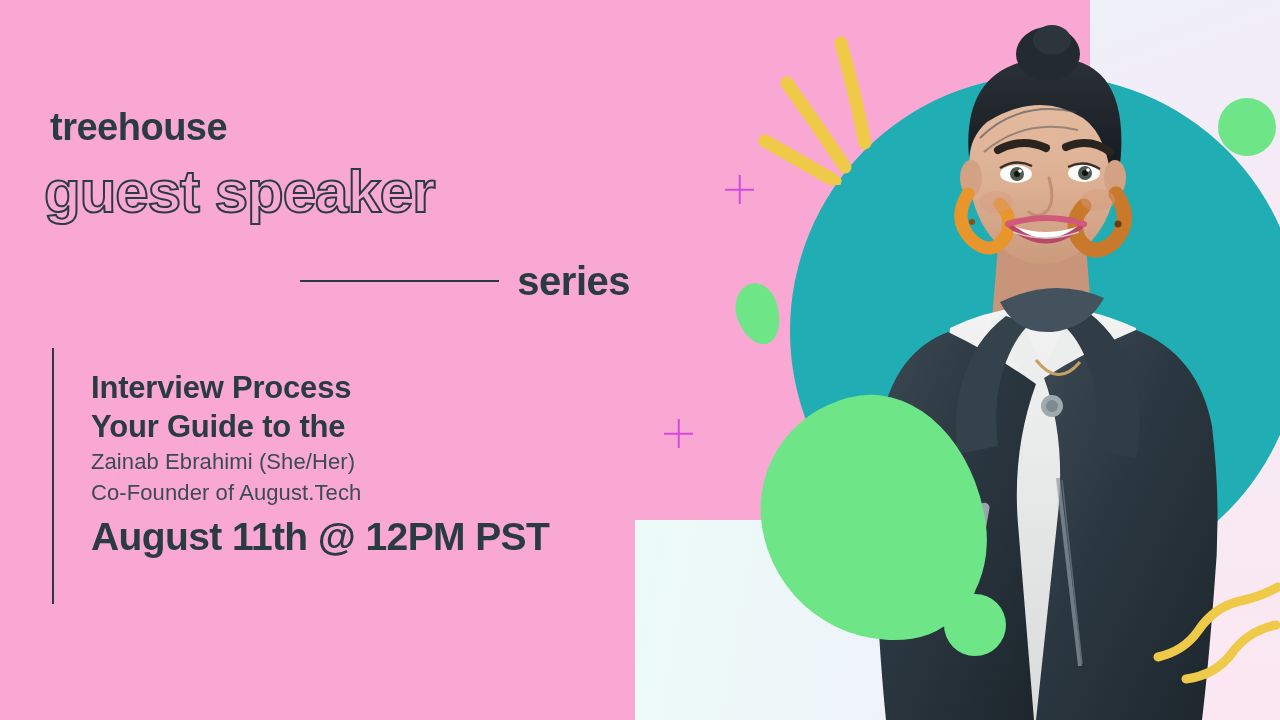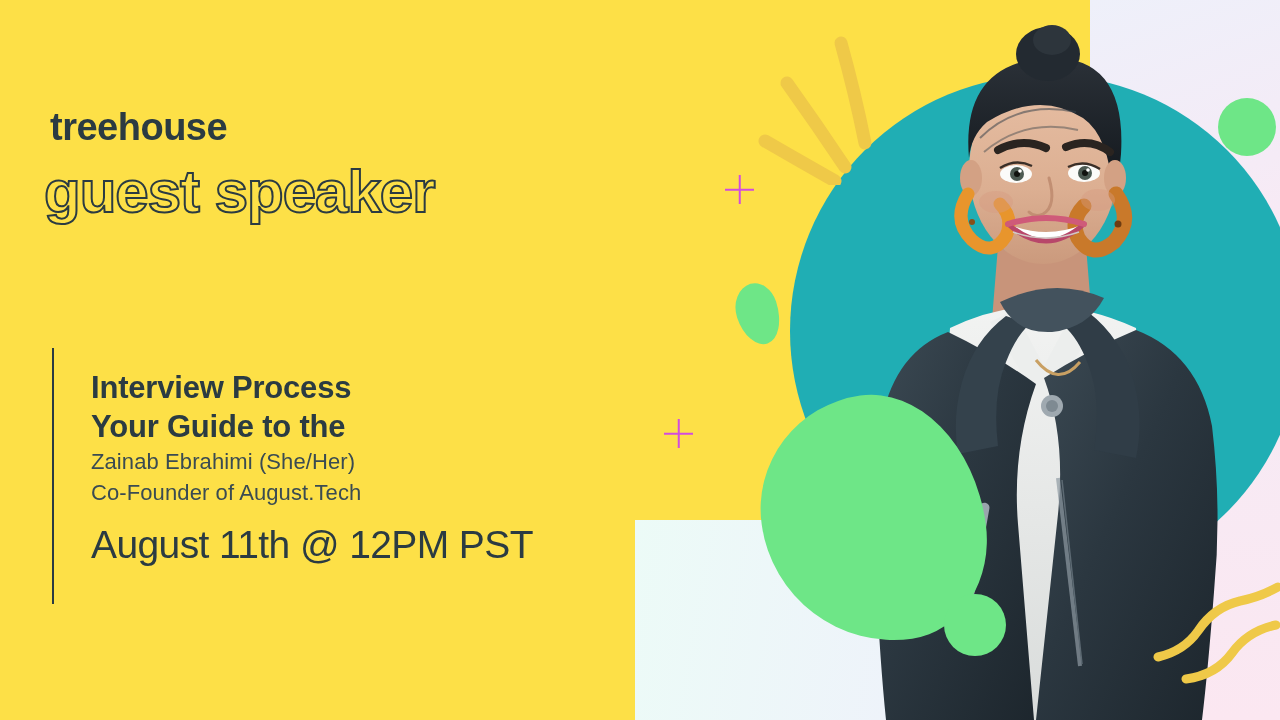--- a/index.html
+++ b/index.html
@@ -8,21 +8,21 @@
   html, body {
     width:1280px; height:720px;
     overflow:hidden;
     background:#ffffff;
     font-family:"Liberation Sans", sans-serif;
   }
 
   #stage {
     position:relative;
     width:1280px; height:720px;
-    background:#fde047;
+    background:#f9a8d4;
     overflow:hidden;
   }
 
   
   .panel { position:absolute; }
 
   .panel-top-right {
     left:1090px; top:0; width:190px; height:310px;
     background:linear-gradient(160deg,#eef0fa 0%, #f3ecf7 45%, #fbe8f3 100%);
   }
@@ -138,22 +138,22 @@
   .talk-title {
     font-size:31px; font-weight:600; line-height:1.26;
     color:#2B3B42; letter-spacing:-0.2px;
   }
   .speaker-name, .speaker-role {
     font-size:22px; font-weight:400; line-height:1.42;
     color:#3A4B52; letter-spacing:0.1px;
   }
   .speaker-name { }
   .event-when {
-    margin-top:16px;
-    font-size:39px; font-weight:400; line-height:1.05;
+    margin-top:8px;
+    font-size:39px; font-weight:700; line-height:1.05;
     color:#2B3B42; letter-spacing:-0.6px; white-space:nowrap;
   }
 </style>
 </head>
 <body>
 
 <div id="stage">
 
   <div class="panel panel-top-right"></div>
   <div class="panel panel-bottom"></div>
@@ -282,20 +282,24 @@
 
   <div class="plus plus-1"></div>
   <div class="plus plus-2"></div>
 
   <div class="left-col">
 
     <div class="brandmark">treehouse</div>
 
     <div class="headline-outline">guest speaker</div>
 
+    <div class="series-row">
+      <span class="series-rule"></span>
+      <span class="series-word">series</span>
+    </div>
 
     <div class="detail-rule"></div>
 
     <div class="detail-block">
       <div class="talk-title">
         <div>Interview Process</div>
         <div>Your Guide to the</div>
       </div>
       <div class="speaker-name">Zainab Ebrahimi (She/Her)</div>
       <div class="speaker-role">Co-Founder of August.Tech</div>

